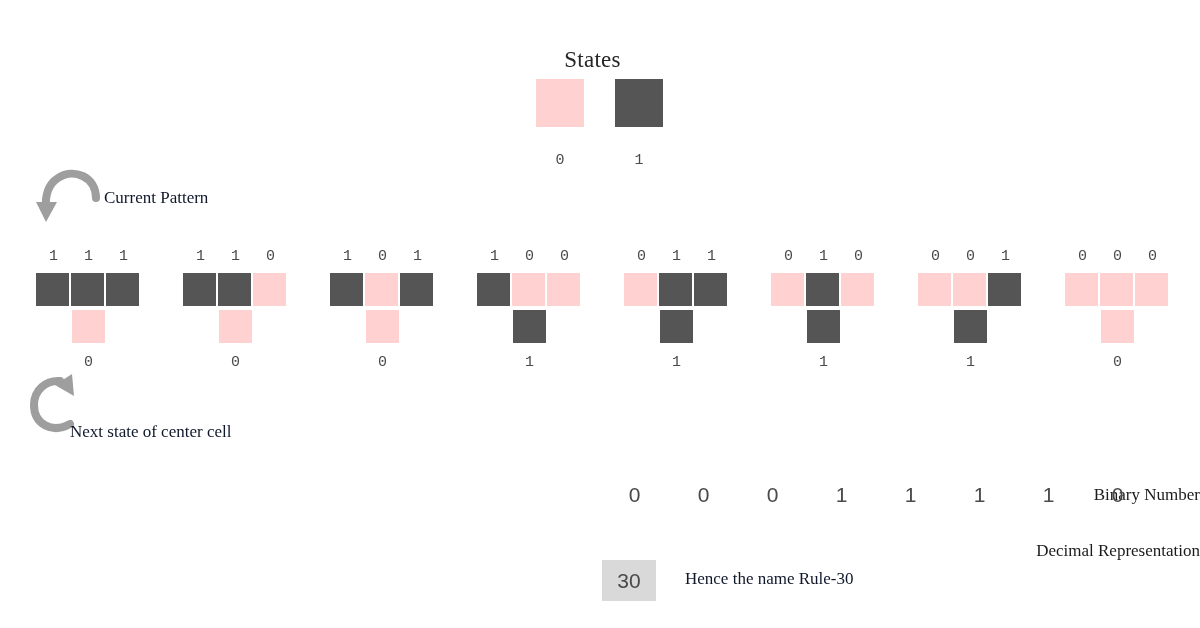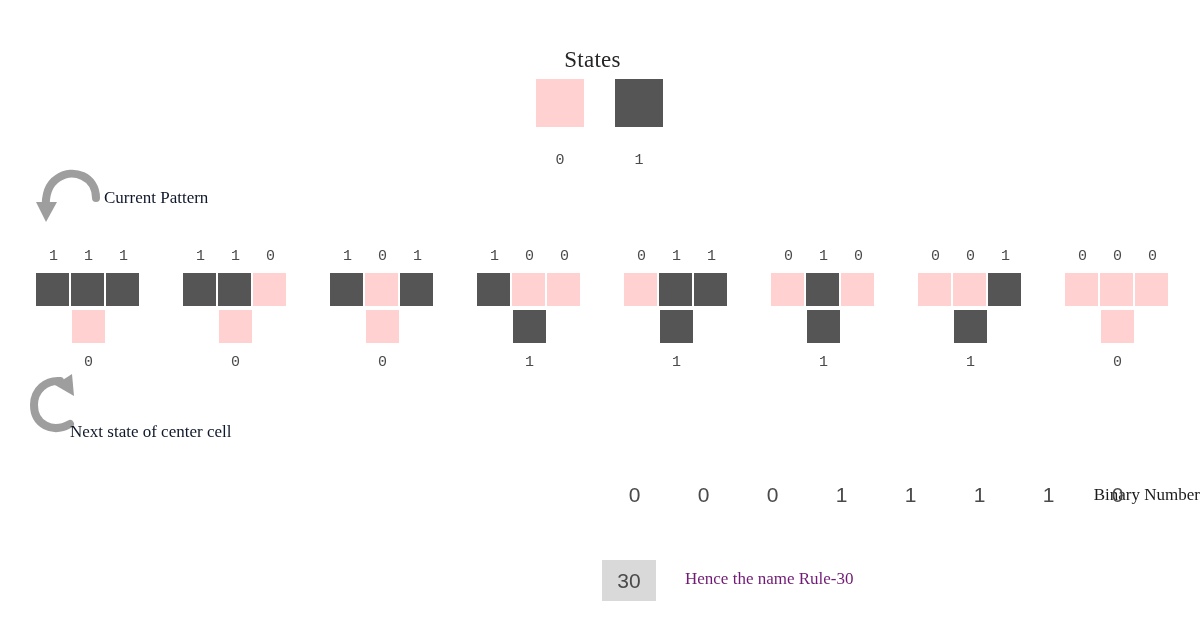--- a/index.html
+++ b/index.html
@@ -174,21 +174,21 @@
     font-family: "Liberation Sans", "DejaVu Sans", sans-serif;
     font-size: 21px;
     color: #4a4a4a;
   }
   #decimal-note {
     position: absolute;
     left: 685px;
     top: 33px;
     font-family: "Liberation Serif", "DejaVu Serif", serif;
     font-size: 17px;
-    color: #701a75;
+    color: #0f172a;
     white-space: nowrap;
   }
 </style>
 </head>
 <body>
 
 <div id="diagram-title">States</div>
 
 <div id="states-legend">
     <div class="state-item">
@@ -356,16 +356,17 @@
         <div class="binary-digit">0</div>
         <div class="binary-digit">0</div>
         <div class="binary-digit">1</div>
         <div class="binary-digit">1</div>
         <div class="binary-digit">1</div>
         <div class="binary-digit">1</div>
         <div class="binary-digit">0</div>
       </div>
   </div>
   <div class="summary-row">
+    <div class="summary-label">Decimal Representation</div>
     <div id="decimal-box">30</div>
     <div id="decimal-note">Hence the name Rule-30</div>
   </div>
 </div>
 
 </body></html>

